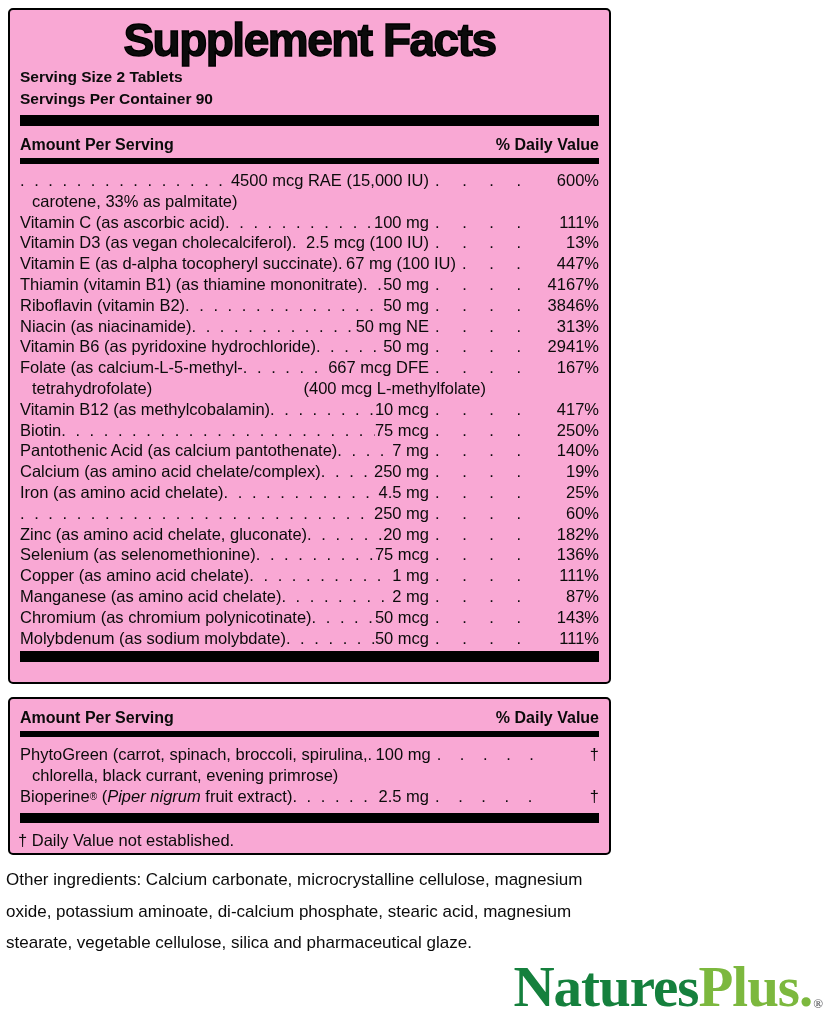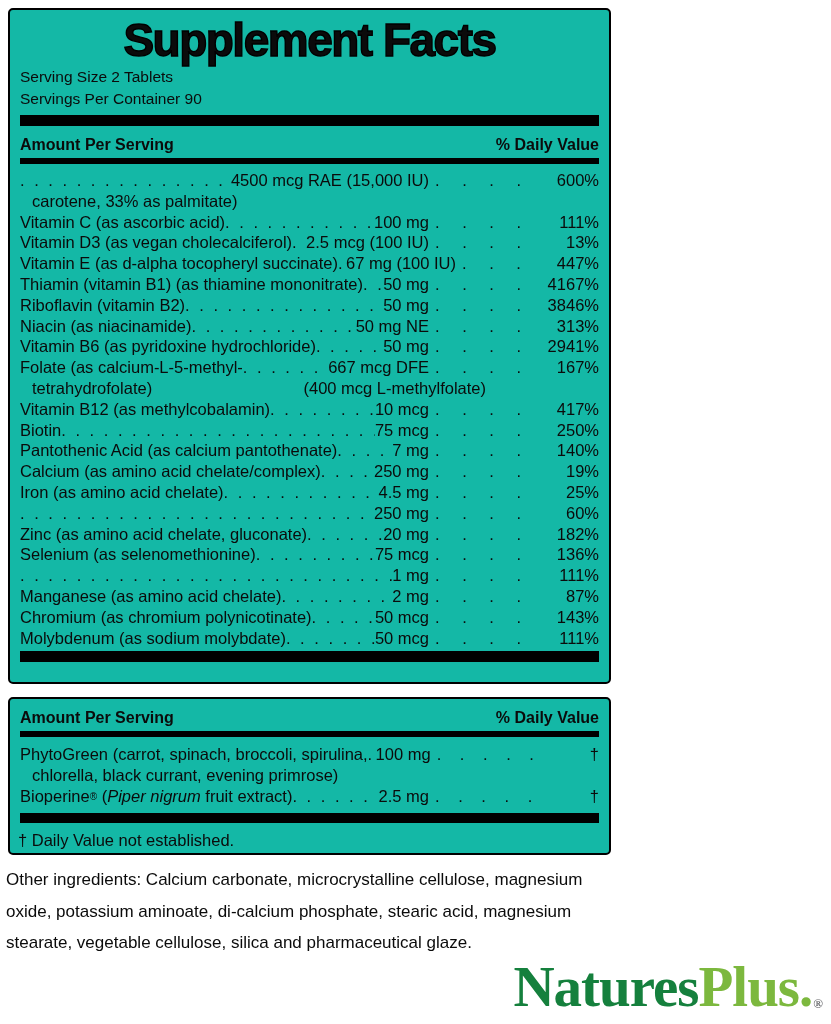--- a/index.html
+++ b/index.html
@@ -13,36 +13,36 @@
   }
   .stage { position: absolute; inset: 0; }
 
   
   .panel {
     position: absolute;
     left: 8px;
     width: 603px;
     border: 2.5px solid #000;
     border-radius: 5px;
-    background: #14b8a6;
+    background: #f9a8d4;
     overflow: hidden;
   }
   .panel-1 { top: 8px; height: 676px; }
   .panel-2 { top: 697px; height: 158px; }
 
   .p1-title {
     text-align: center;
     font-size: 46px;
     line-height: 50px;
     font-weight: bold;
     letter-spacing: -1.5px;
     -webkit-text-stroke: 1.4px #000;
     margin-top: 5px;
   }
-  .serving-info { margin: 2px 10px 0; font-weight: normal; font-size: 15.5px; line-height: 19.5px; }
+  .serving-info { margin: 2px 10px 0; font-weight: bold; font-size: 15.5px; line-height: 19.5px; }
 
   .bar-thick { height: 11px; background: #000; margin: 7px 10px 0; }
   .bar-thin  { height: 6px;  background: #000; margin: 5px 10px 0; }
 
   .cols {
     display: flex; justify-content: space-between;
     margin: 10px 10px 0;
     font-weight: bold; font-size: 16px; line-height: 17px;
   }
 
@@ -234,20 +234,21 @@
           <span class="pct">182%</span>
       </div>
       <div class="row">
         <span class="lbl">Selenium (as selenomethionine)</span>
           <span class="leader"></span>
           <span class="amt">75 mcg</span>
           <span class="sep"></span>
           <span class="pct">136%</span>
       </div>
       <div class="row">
+        <span class="lbl">Copper (as amino acid chelate)</span>
           <span class="leader"></span>
           <span class="amt">1 mg</span>
           <span class="sep"></span>
           <span class="pct">111%</span>
       </div>
       <div class="row">
         <span class="lbl">Manganese (as amino acid chelate)</span>
           <span class="leader"></span>
           <span class="amt">2 mg</span>
           <span class="sep"></span>

